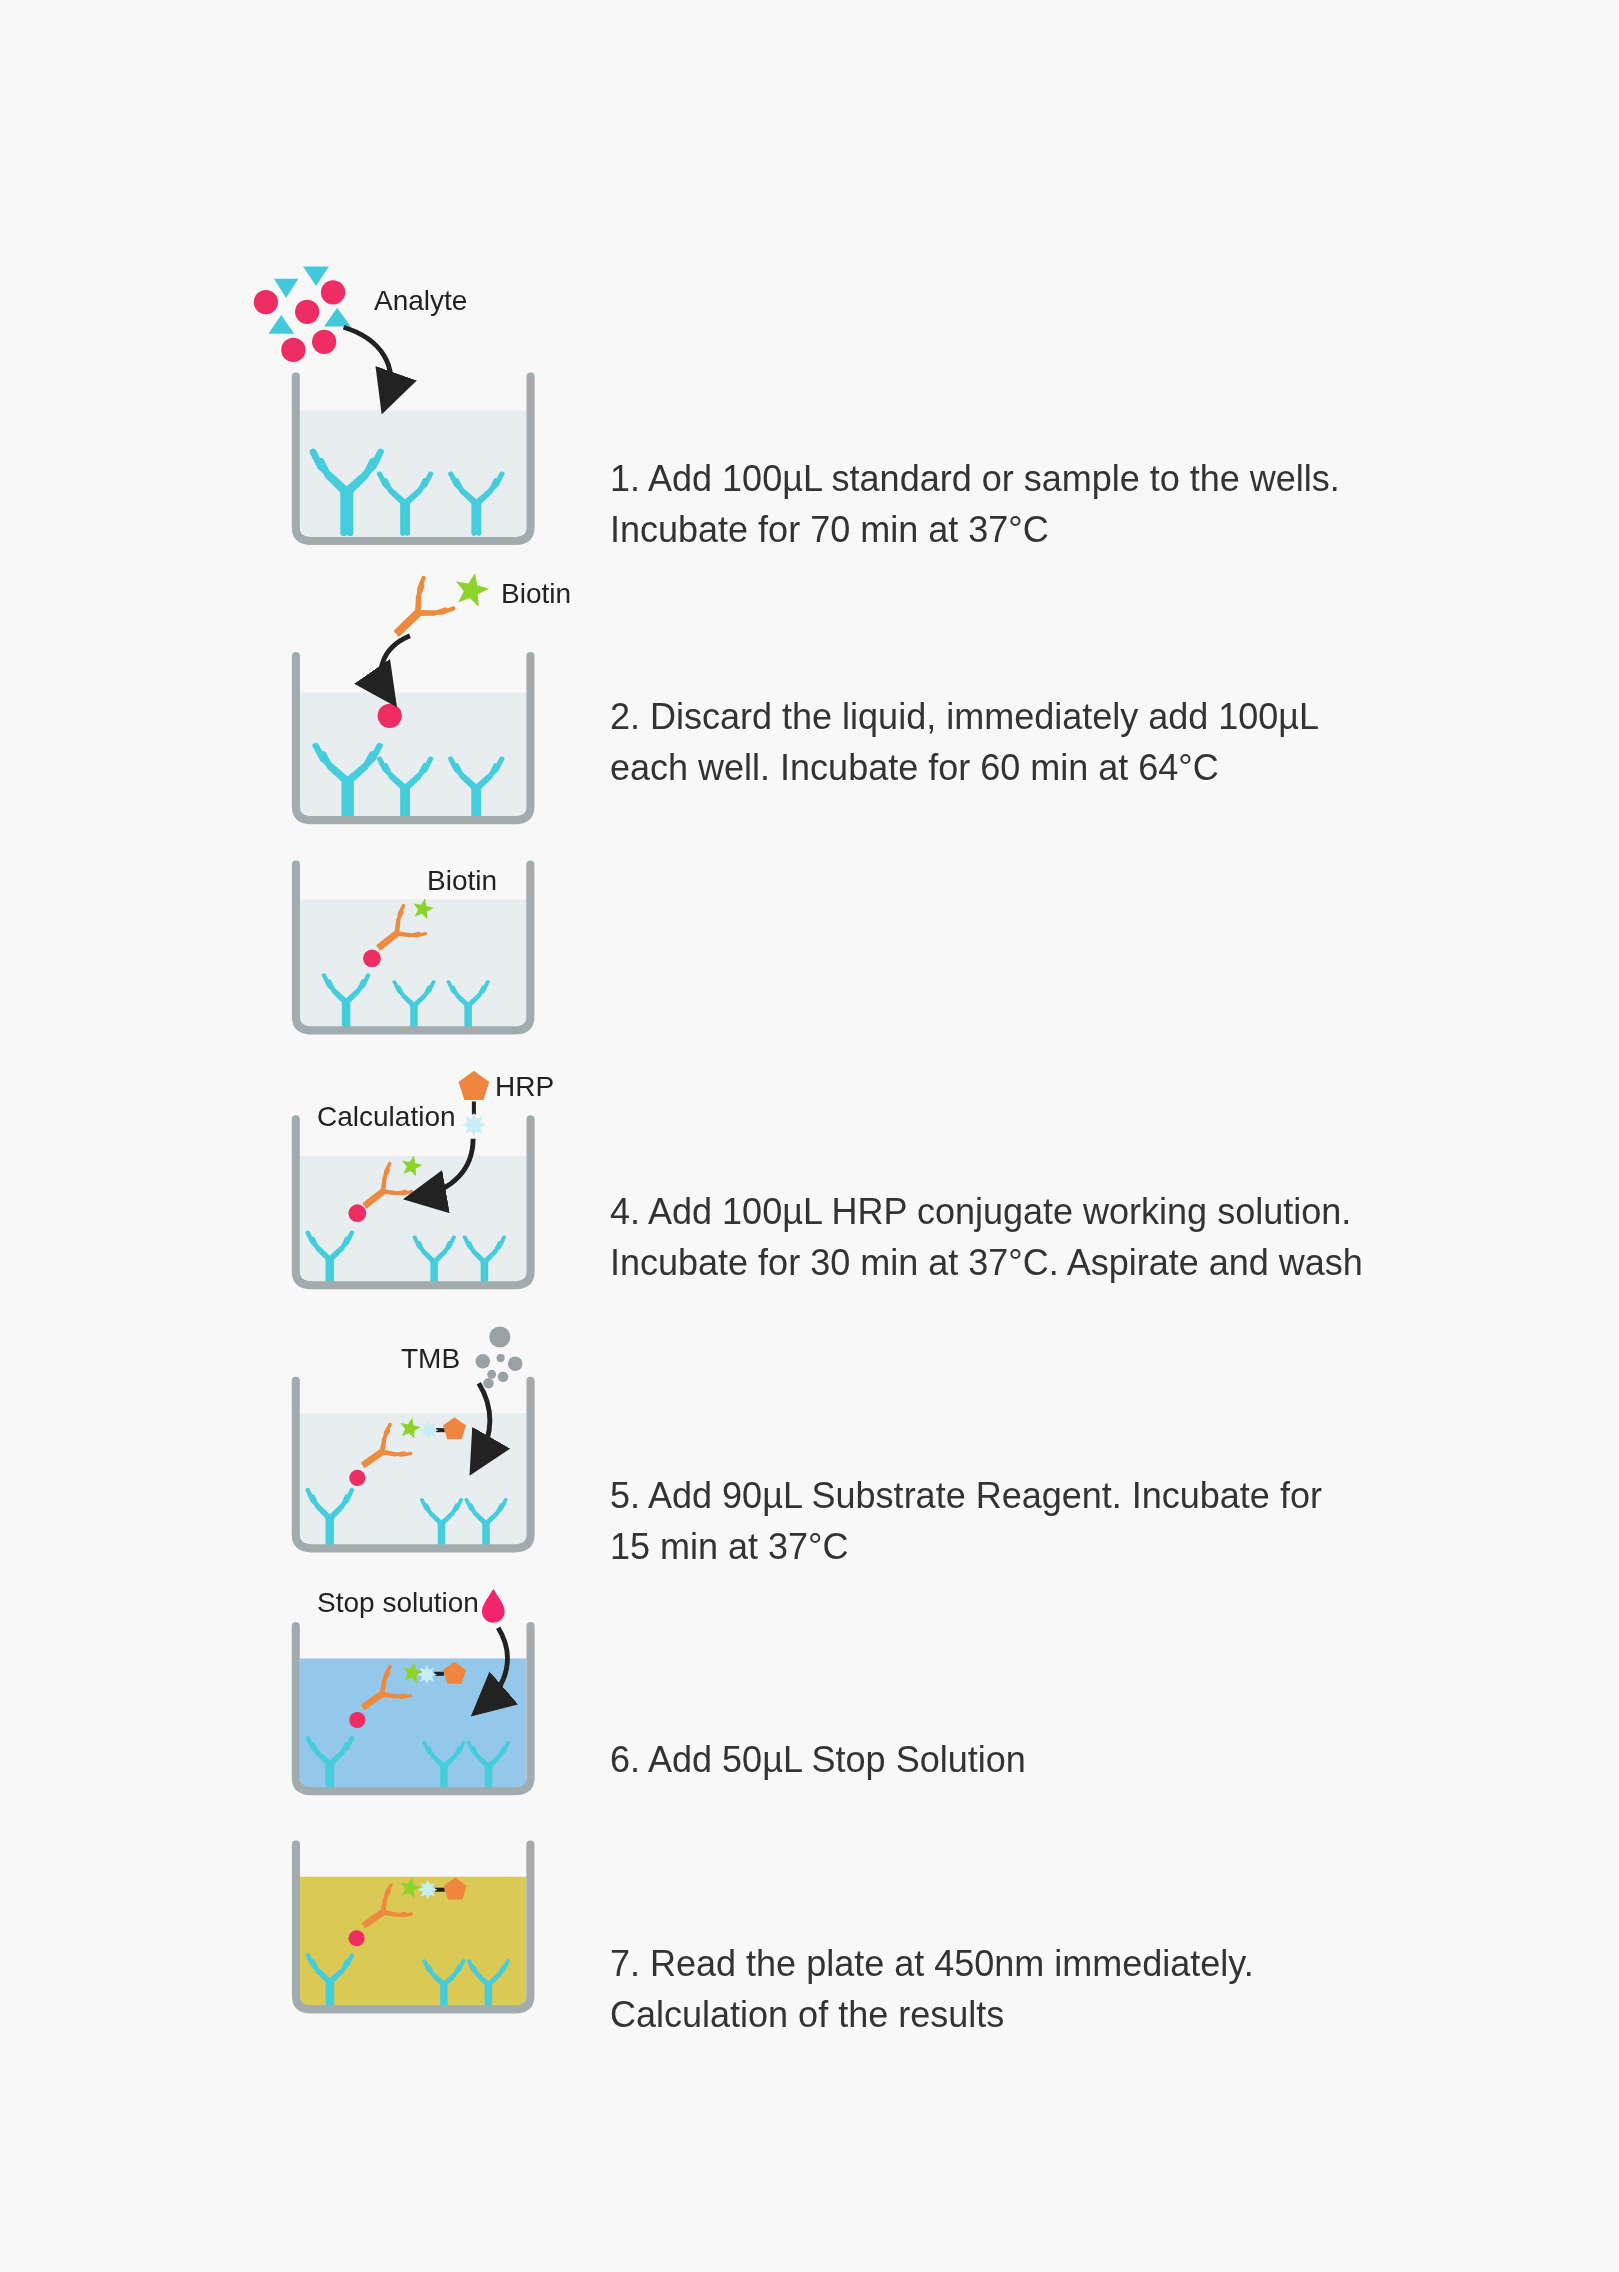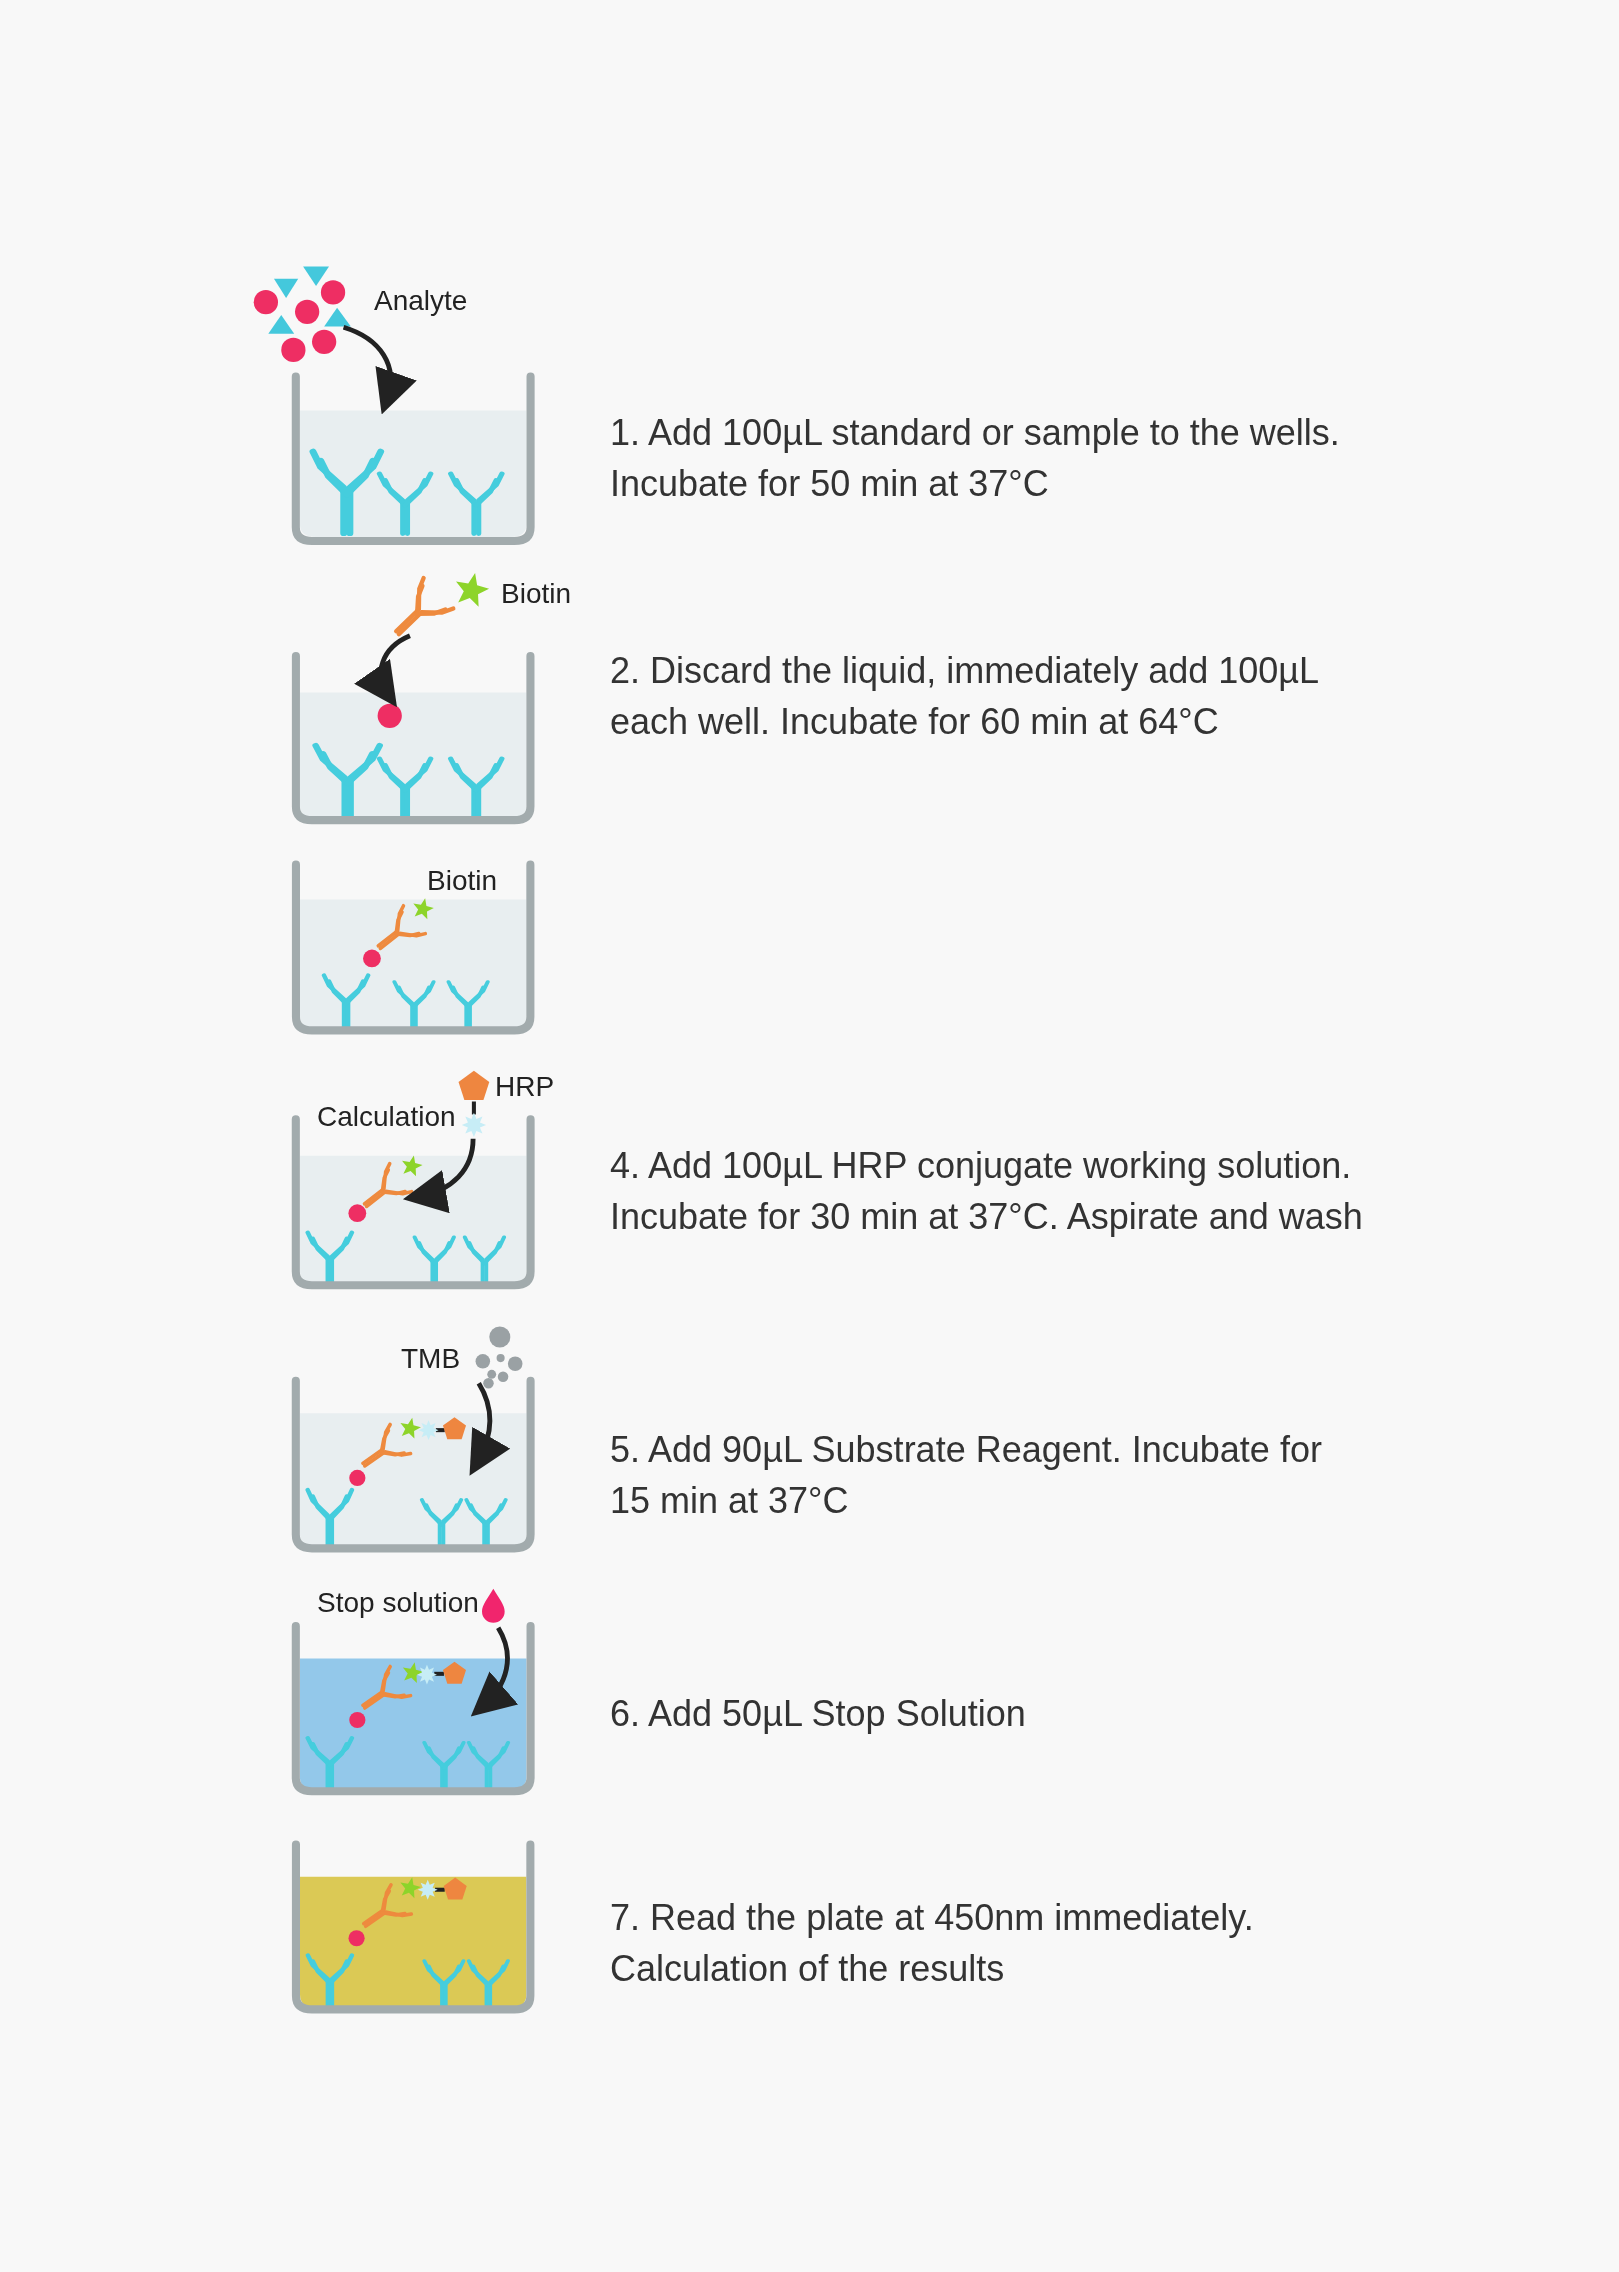--- a/index.html
+++ b/index.html
@@ -14,20 +14,21 @@
   .step-svg{position:absolute;left:227px;width:340px;overflow:visible;}
   .label{
     position:absolute;
     font-size:28px;color:#222;
     white-space:nowrap;
   }
   .step-text{
     position:absolute;left:610px;
     font-size:36px;line-height:51px;color:#333;
     white-space:nowrap;
+    margin-top:46px;
   }
   .ab-cyan{color:#45cddd;}
   .ab-orange{color:#ee8a3e;}
   .arrow{stroke:#222;stroke-width:6;fill:none;}
   .connector{stroke:#222;stroke-width:5;fill:none;}
   .wall{stroke:#a2abad;stroke-width:10;fill:none;stroke-linecap:round;}
   .liq-light{fill:#e8eef0;}
   .liq-blue{fill:#93c8ea;}
   .liq-yellow{fill:#dbc955;}
   .pink{fill:#ee2e63;}
@@ -202,21 +203,21 @@
   <div class="label" style="left:374px;top:285px">Analyte</div>
   <div class="label" style="left:501px;top:578px">Biotin</div>
   <div class="label" style="left:427px;top:865px">Biotin</div>
   <div class="label" style="left:317px;top:1101px">Calculation</div>
   <div class="label" style="left:495px;top:1071px">HRP</div>
   <div class="label" style="left:401px;top:1343px">TMB</div>
   <div class="label" style="left:317px;top:1587px">Stop solution</div>
 
   <div class="step-text" style="top:407px">
     <div>1. Add 100µL standard or sample to the wells.</div>
-    <div>Incubate for 50 min at 37°C</div>
+    <div>Incubate for 70 min at 37°C</div>
   </div>
   <div class="step-text" style="top:645px">
     <div>2. Discard the liquid, immediately add 100µL</div>
     <div>each well. Incubate for 60 min at 64°C</div>
   </div>
   <div class="step-text" style="top:1140px">
     <div>4. Add 100µL HRP conjugate working solution.</div>
     <div>Incubate for 30 min at 37°C. Aspirate and wash</div>
   </div>
   <div class="step-text" style="top:1424px">

